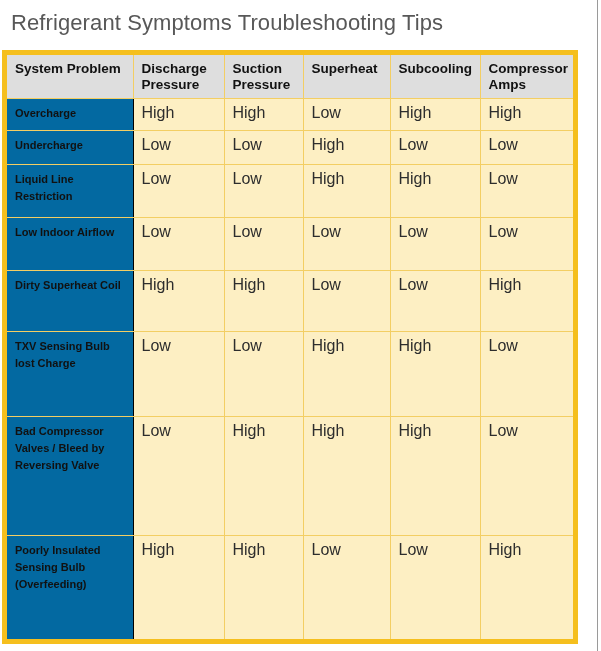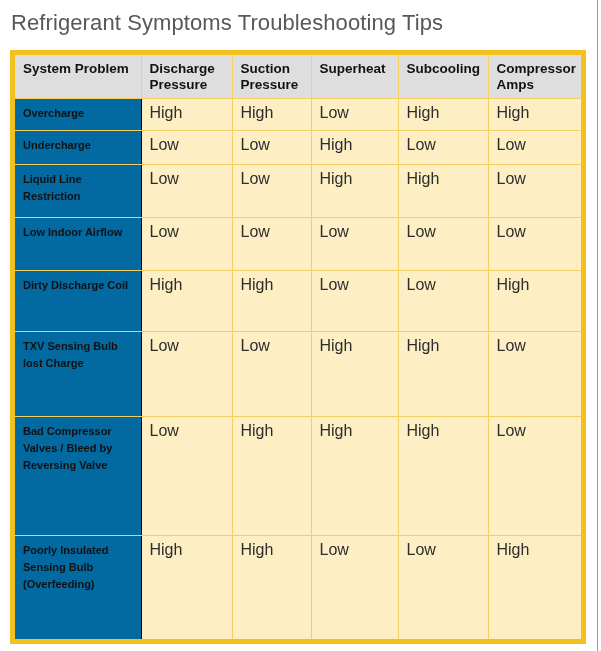--- a/index.html
+++ b/index.html
@@ -40,21 +40,21 @@
     font-size: 22px;
     font-weight: 400;
     color: #585858;
     letter-spacing: 0.1px;
     white-space: nowrap;
     line-height: 34px;
   }
 
   .table-frame {
     position: absolute;
-    left: 10px;
+    left: 2px;
     top: 50px;
     width: 576px;
     height: 594px;
     box-sizing: border-box;
     border: 5px solid #F5BF1E;
     background: #FDEFC3;
   }
 
   table.tips-table {
     width: 100%;
@@ -178,21 +178,21 @@
       </tr>
       <tr style="height:52px">
         <th class="rowhead">Low Indoor Airflow</th>
         <td class="val">Low</td>
         <td class="val">Low</td>
         <td class="val">Low</td>
         <td class="val">Low</td>
         <td class="val">Low</td>
       </tr>
       <tr style="height:60px">
-        <th class="rowhead">Dirty Discharge Coil</th>
+        <th class="rowhead">Dirty Superheat Coil</th>
         <td class="val">High</td>
         <td class="val">High</td>
         <td class="val">Low</td>
         <td class="val">Low</td>
         <td class="val">High</td>
       </tr>
       <tr style="height:83px">
         <th class="rowhead">TXV Sensing Bulb lost Charge</th>
         <td class="val">Low</td>
         <td class="val">Low</td>

